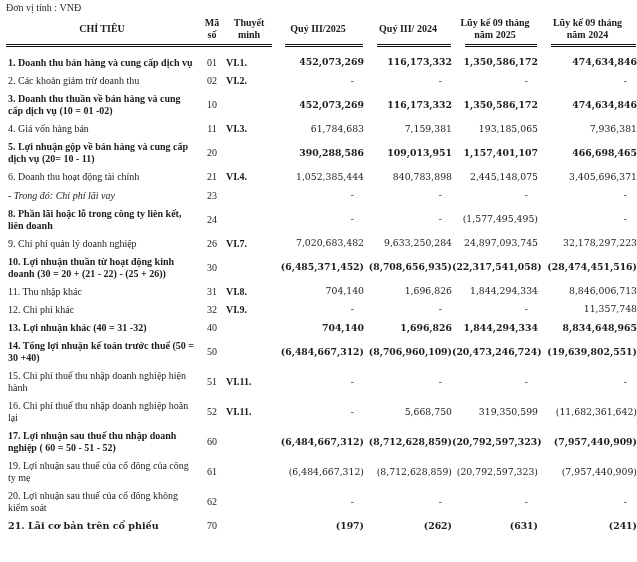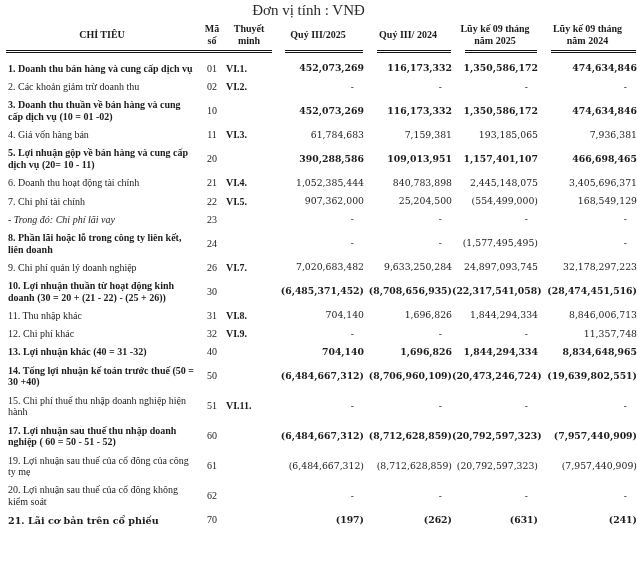--- a/index.html
+++ b/index.html
@@ -4,22 +4,22 @@
 <style>
   html, body { margin: 0; padding: 0; background: #ffffff; }
   body {
     width: 637px; height: 562px; overflow: hidden;
     font-family: "Liberation Serif", serif;
     color: #1c1c1c;
     -webkit-font-smoothing: antialiased;
   }
   .page { padding: 2px 4px 0 6px; }
   .unit-note {
-    text-align: center;
-    font-size: 15px;
+    text-align: left;
+    font-size: 10px;
     padding: 0 22px 2px 0;
     color: #2a2a2a;
   }
   table {
     width: 631px;
     border-collapse: separate;
     border-spacing: 0;
     table-layout: fixed;
   }
   col.c-label { width: 192px; }
@@ -173,29 +173,20 @@
         <tr>
           <td class="c-label lbl-normal">6. Doanh thu hoạt động tài chính</td>
           <td class="c-code">21</td>
           <td class="c-note">VI.4.</td>
           <td class="c-val"><span>1,052,385,444</span></td>
           <td class="c-val"><span>840,783,898</span></td>
           <td class="c-val"><span>2,445,148,075</span></td>
           <td class="c-val"><span>3,405,696,371</span></td>
         </tr>
         <tr>
-          <td class="c-label lbl-normal">7. Chi phí tài chính</td>
-          <td class="c-code">22</td>
-          <td class="c-note">VI.5.</td>
-          <td class="c-val"><span>907,362,000</span></td>
-          <td class="c-val"><span>25,204,500</span></td>
-          <td class="c-val"><span>(554,499,000)</span></td>
-          <td class="c-val"><span>168,549,129</span></td>
-        </tr>
-        <tr>
           <td class="c-label lbl-italic">- Trong đó: Chi phí lãi vay</td>
           <td class="c-code">23</td>
           <td class="c-note"></td>
           <td class="c-val"><span class="dash">-</span></td>
           <td class="c-val"><span class="dash">-</span></td>
           <td class="c-val"><span class="dash">-</span></td>
           <td class="c-val"><span class="dash">-</span></td>
         </tr>
         <tr>
           <td class="c-label lbl-bold">8. Phần lãi hoặc lỗ trong công ty liên kết, liên doanh</td>
@@ -262,20 +253,29 @@
         </tr>
         <tr>
           <td class="c-label lbl-normal">15. Chi phí thuế thu nhập doanh nghiệp hiện hành</td>
           <td class="c-code">51</td>
           <td class="c-note">VI.11.</td>
           <td class="c-val"><span class="dash">-</span></td>
           <td class="c-val"><span class="dash">-</span></td>
           <td class="c-val"><span class="dash">-</span></td>
           <td class="c-val"><span class="dash">-</span></td>
         </tr>
+        <tr>
+          <td class="c-label lbl-normal">16. Chi phí thuế thu nhập doanh nghiệp hoãn lại</td>
+          <td class="c-code">52</td>
+          <td class="c-note">VI.11.</td>
+          <td class="c-val"><span class="dash">-</span></td>
+          <td class="c-val"><span>5,668,750</span></td>
+          <td class="c-val"><span>319,350,599</span></td>
+          <td class="c-val"><span>(11,682,361,642)</span></td>
+        </tr>
         <tr class="vbold">
           <td class="c-label lbl-bold">17. Lợi nhuận sau thuế thu nhập doanh nghiệp ( 60 = 50 - 51 - 52)</td>
           <td class="c-code">60</td>
           <td class="c-note"></td>
           <td class="c-val"><span>(6,484,667,312)</span></td>
           <td class="c-val"><span>(8,712,628,859)</span></td>
           <td class="c-val"><span>(20,792,597,323)</span></td>
           <td class="c-val"><span>(7,957,440,909)</span></td>
         </tr>
         <tr>

